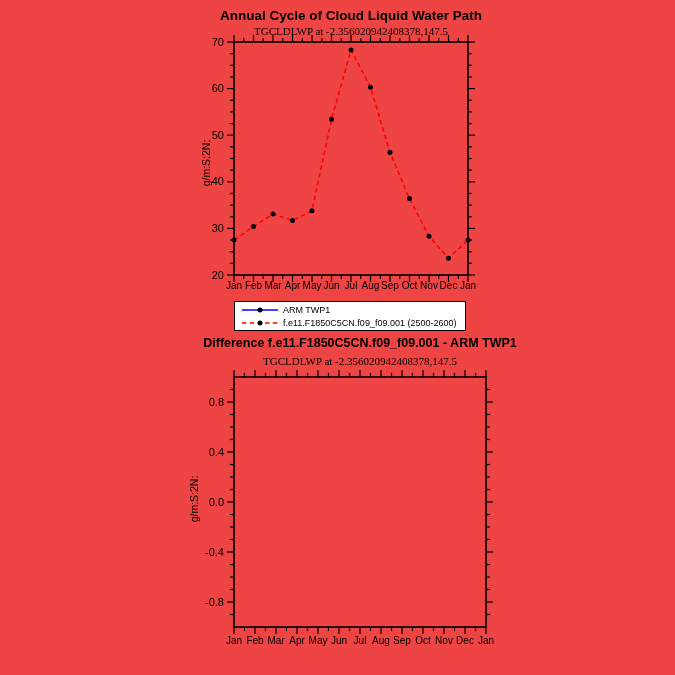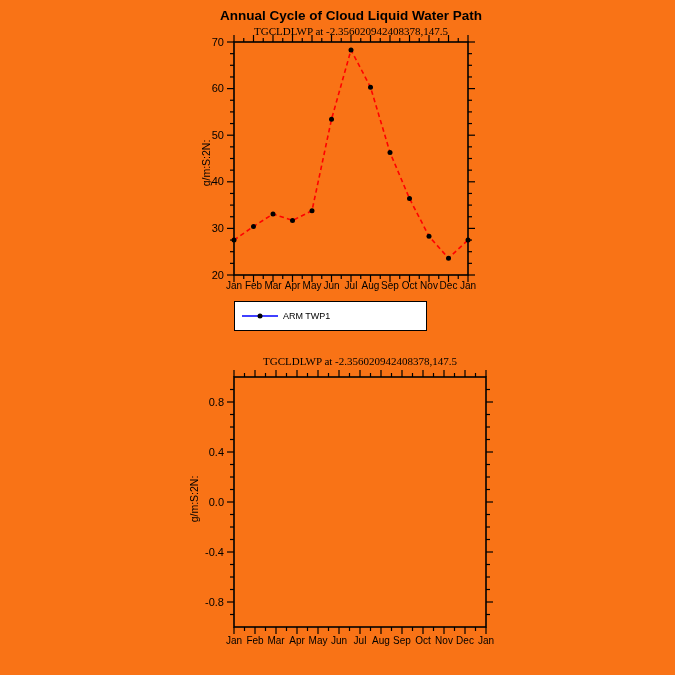--- a/index.html
+++ b/index.html
@@ -1,50 +1,51 @@
 <!DOCTYPE html>
 <html><head>
 <meta charset="utf-8">
 <style>
   html,body{margin:0;padding:0;background:#ffffff;}
   .figure{
-    position:relative;width:675px;height:675px;background:#f97316;overflow:hidden;
+    position:relative;width:675px;height:675px;background:#ef4444;overflow:hidden;
     font-family:"Liberation Sans",sans-serif;color:#000;
   }
   .abs{position:absolute;white-space:nowrap;}
   .ptitle{font-weight:bold;transform:translateX(-50%);}
   .t1{left:351px;top:8px;font-size:13.5px;}
   .s1{left:351px;top:25px;font-size:11px;}
   .t2{left:360px;top:336px;font-size:12.5px;}
   .s2{left:360px;top:355px;font-size:11px;}
   .psub{font-weight:normal;transform:translateX(-50%);font-family:Liberation Serif, serif;}
   .ylab{font-size:10.5px;transform:translate(-50%,-50%) rotate(-90deg);}
   .y1{left:206px;top:163px;}
   .y2{left:194px;top:499px;}
   #plots{position:absolute;left:0;top:0;}
   .legend{
-    position:absolute;left:234px;top:301px;width:193px;height:30px;
+    position:absolute;left:234px;top:301px;width:232px;height:30px;
     border:1.5px solid #000;box-sizing:border-box;
     display:flex;flex-direction:column;justify-content:space-around;
     padding:1px 2px 1px 6px;background:#fff;
   }
   .legend-row{display:flex;align-items:center;height:13px;}
   .legend-row .sample{flex:0 0 auto;display:block;}
   .legend-row .lbl{font-size:9px;line-height:10px;margin-left:2px;}
   svg text{font-family:"Liberation Sans",sans-serif;fill:#000;}
 </style>
 </head>
 <body>
 
 <div class="figure">
 
   <div class="abs ptitle t1">Annual Cycle of Cloud Liquid Water Path</div>
   <div class="abs psub s1">TGCLDLWP at -2.356020942408378,147.5</div>
   <div class="abs ylab y1">g/m:S:2N:</div>
 
+  <div class="abs ptitle t2">Difference f.e11.F1850C5CN.f09_f09.001 - ARM TWP1</div>
   <div class="abs psub s2">TGCLDLWP at -2.356020942408378,147.5</div>
   <div class="abs ylab y2">g/m:S:2N:</div>
 
   <svg id="plots" width="675" height="675" viewBox="0 0 675 675" xmlns="http://www.w3.org/2000/svg">
       <g>
         <rect x="234" y="42" width="234" height="233" fill="none" stroke="#000" stroke-width="1.6"></rect>
         <line x1="234" y1="275" x2="234" y2="282" stroke="#000" stroke-width="1.2"></line>
         <line x1="234" y1="42" x2="234" y2="35" stroke="#000" stroke-width="1.2"></line>
         <line x1="243.75" y1="275" x2="243.75" y2="279" stroke="#000" stroke-width="1.2"></line>
         <line x1="243.75" y1="42" x2="243.75" y2="38" stroke="#000" stroke-width="1.2"></line>
@@ -282,15 +283,22 @@
     </svg>
 
   <div class="legend">
     <div class="legend-row">
       <svg class="sample" width="40" height="10" viewBox="0 0 40 10">
           <line x1="1" y1="5" x2="37" y2="5" stroke="#0000ff" stroke-width="1.6"></line>
           <circle cx="19" cy="5" r="2.5" fill="#000000"></circle>
         </svg>
       <span class="lbl">ARM TWP1</span>
     </div>
+    <div class="legend-row">
+      <svg class="sample" width="40" height="10" viewBox="0 0 40 10">
+          <line x1="1" y1="5" x2="37" y2="5" stroke="#ff0000" stroke-width="1.6" stroke-dasharray="4.5 3.2"></line>
+          <circle cx="19" cy="5" r="2.5" fill="#000000"></circle>
+        </svg>
+      <span class="lbl">f.e11.F1850C5CN.f09_f09.001 (2500-2600)</span>
+    </div>
   </div>
 
 </div>
 
 </body></html>

